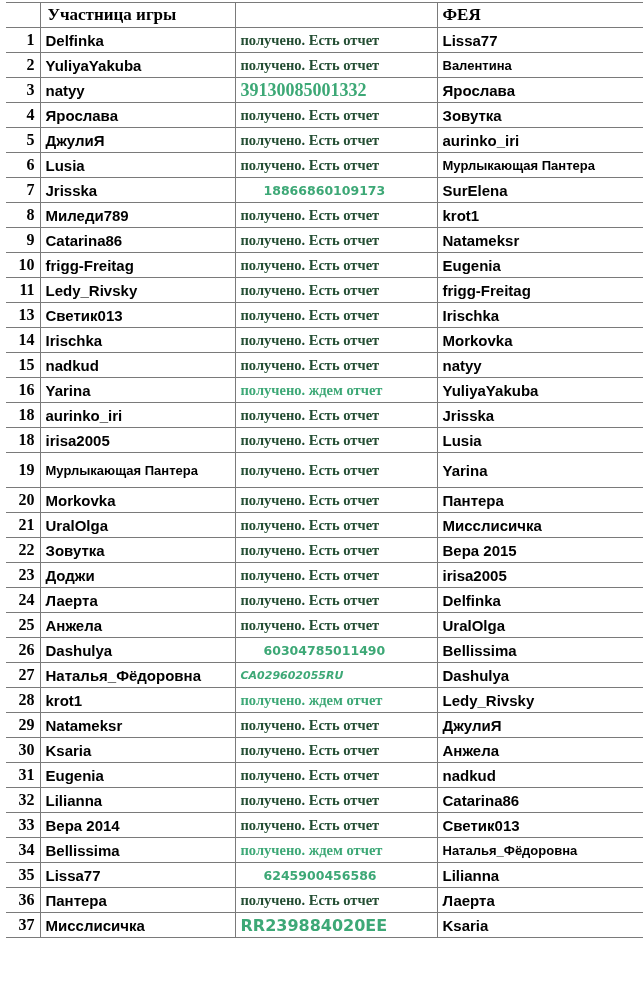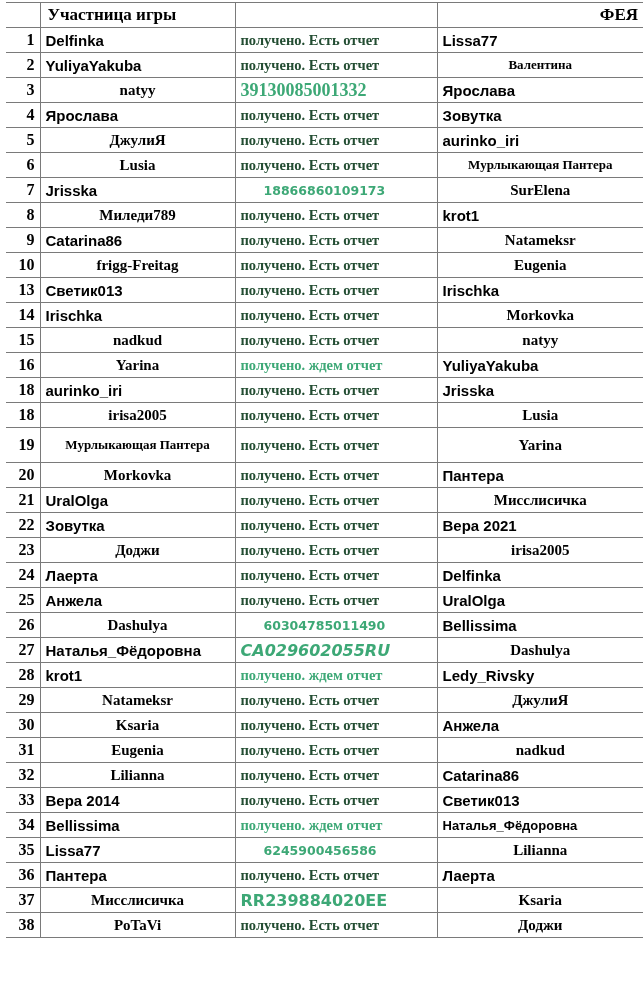--- a/index.html
+++ b/index.html
@@ -41,49 +41,49 @@
 
   .sheet thead th{
     font-family:"Liberation Serif",serif;
     font-weight:bold;
     font-size:17px;
     color:var(--c-text);
     text-align:left;
     padding-left:7px;
     margin-top:32px;
   }
-  .sheet thead th.h-fairy{text-align:right;padding-left:5px;}
+  .sheet thead th.h-fairy{text-align:left;padding-left:5px;}
 
   td.num{
     font-family:"Liberation Serif",serif;
     font-weight:bold;
     font-size:16px;
     color:var(--c-text);
     text-align:right;
     padding-right:5px;
   }
   td.name{color:var(--c-text);font-weight:bold;}
   td.name.f-sans{font-family:"Liberation Sans",sans-serif;font-size:15px;}
-  td.name.f-serif{font-family:Liberation Serif, serif;font-size:15px;text-align:center;}
+  td.name.f-serif{font-family:Liberation Sans, sans-serif;font-size:15px;}
   td.name.small{font-size:13px;}
 
   td.status{font-weight:bold;}
   td.status.st-report{
     font-family:"Liberation Serif",serif;
     font-size:14.5px;color:var(--c-report);
   }
   td.status.st-waiting{
     font-family:"Liberation Serif",serif;
     font-size:14.5px;color:var(--c-highlight);
   }
   td.status.st-track{color:var(--c-highlight);margin-top:8px;}
   td.status.serif-large{font-family:"Liberation Serif",serif;font-size:18px;}
   td.status.sans-small{font-family:"DejaVu Sans",sans-serif;font-size:12.5px;padding-left:28px;}
   td.status.sans-large{font-family:"DejaVu Sans",sans-serif;font-size:16px;}
-  td.status.italic{font-family:"DejaVu Sans",sans-serif;font-size:16px;font-style:italic;}
+  td.status.italic{font-family:"DejaVu Sans",sans-serif;font-size:11px;font-style:italic;}
 
   tr.tall td{height:34px;}
 </style>
 </head>
 <body>
 
 <table class="sheet">
   <colgroup>
     <col class="c-num">
       <col class="c-part">
@@ -153,20 +153,26 @@
         <td class="status st-report">получено. Есть отчет</td>
         <td class="name f-serif">Natameksr</td>
       </tr>
       <tr>
         <td class="num">10</td>
         <td class="name f-serif">frigg-Freitag</td>
         <td class="status st-report">получено. Есть отчет</td>
         <td class="name f-serif">Eugenia</td>
       </tr>
       <tr>
+        <td class="num">11</td>
+        <td class="name f-sans">Ledy_Rivsky</td>
+        <td class="status st-report">получено. Есть отчет</td>
+        <td class="name f-serif">frigg-Freitag</td>
+      </tr>
+      <tr>
         <td class="num">13</td>
         <td class="name f-sans">Светик013</td>
         <td class="status st-report">получено. Есть отчет</td>
         <td class="name f-sans">Irischka</td>
       </tr>
       <tr>
         <td class="num">14</td>
         <td class="name f-sans">Irischka</td>
         <td class="status st-report">получено. Есть отчет</td>
         <td class="name f-serif">Morkovka</td>
@@ -210,21 +216,21 @@
       <tr>
         <td class="num">21</td>
         <td class="name f-sans">UralOlga</td>
         <td class="status st-report">получено. Есть отчет</td>
         <td class="name f-serif">Мисслисичка</td>
       </tr>
       <tr>
         <td class="num">22</td>
         <td class="name f-sans">Зовутка</td>
         <td class="status st-report">получено. Есть отчет</td>
-        <td class="name f-sans">Вера 2021</td>
+        <td class="name f-sans">Вера 2015</td>
       </tr>
       <tr>
         <td class="num">23</td>
         <td class="name f-serif">Доджи</td>
         <td class="status st-report">получено. Есть отчет</td>
         <td class="name f-serif">irisa2005</td>
       </tr>
       <tr>
         <td class="num">24</td>
         <td class="name f-sans">Лаерта</td>
@@ -302,20 +308,14 @@
         <td class="name f-sans">Пантера</td>
         <td class="status st-report">получено. Есть отчет</td>
         <td class="name f-sans">Лаерта</td>
       </tr>
       <tr>
         <td class="num">37</td>
         <td class="name f-serif">Мисслисичка</td>
         <td class="status st-track sans-large">RR239884020EE</td>
         <td class="name f-serif">Ksaria</td>
       </tr>
-      <tr>
-        <td class="num">38</td>
-        <td class="name f-serif">PoTaVi</td>
-        <td class="status st-report">получено. Есть отчет</td>
-        <td class="name f-serif">Доджи</td>
-      </tr>
     </tbody>
 </table>
 
 </body></html>

